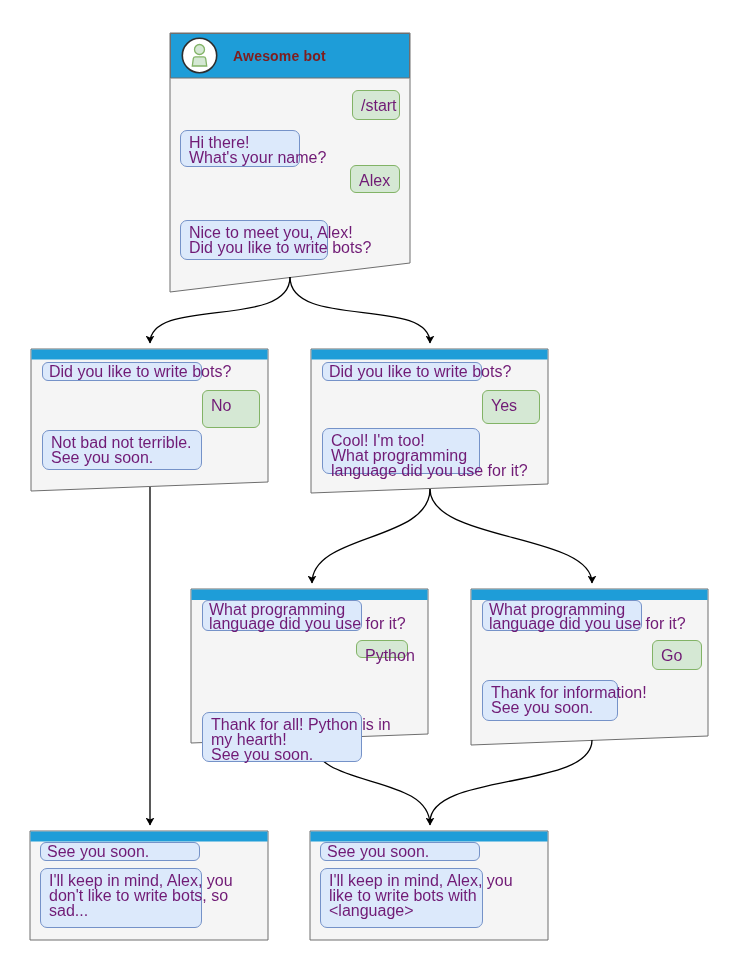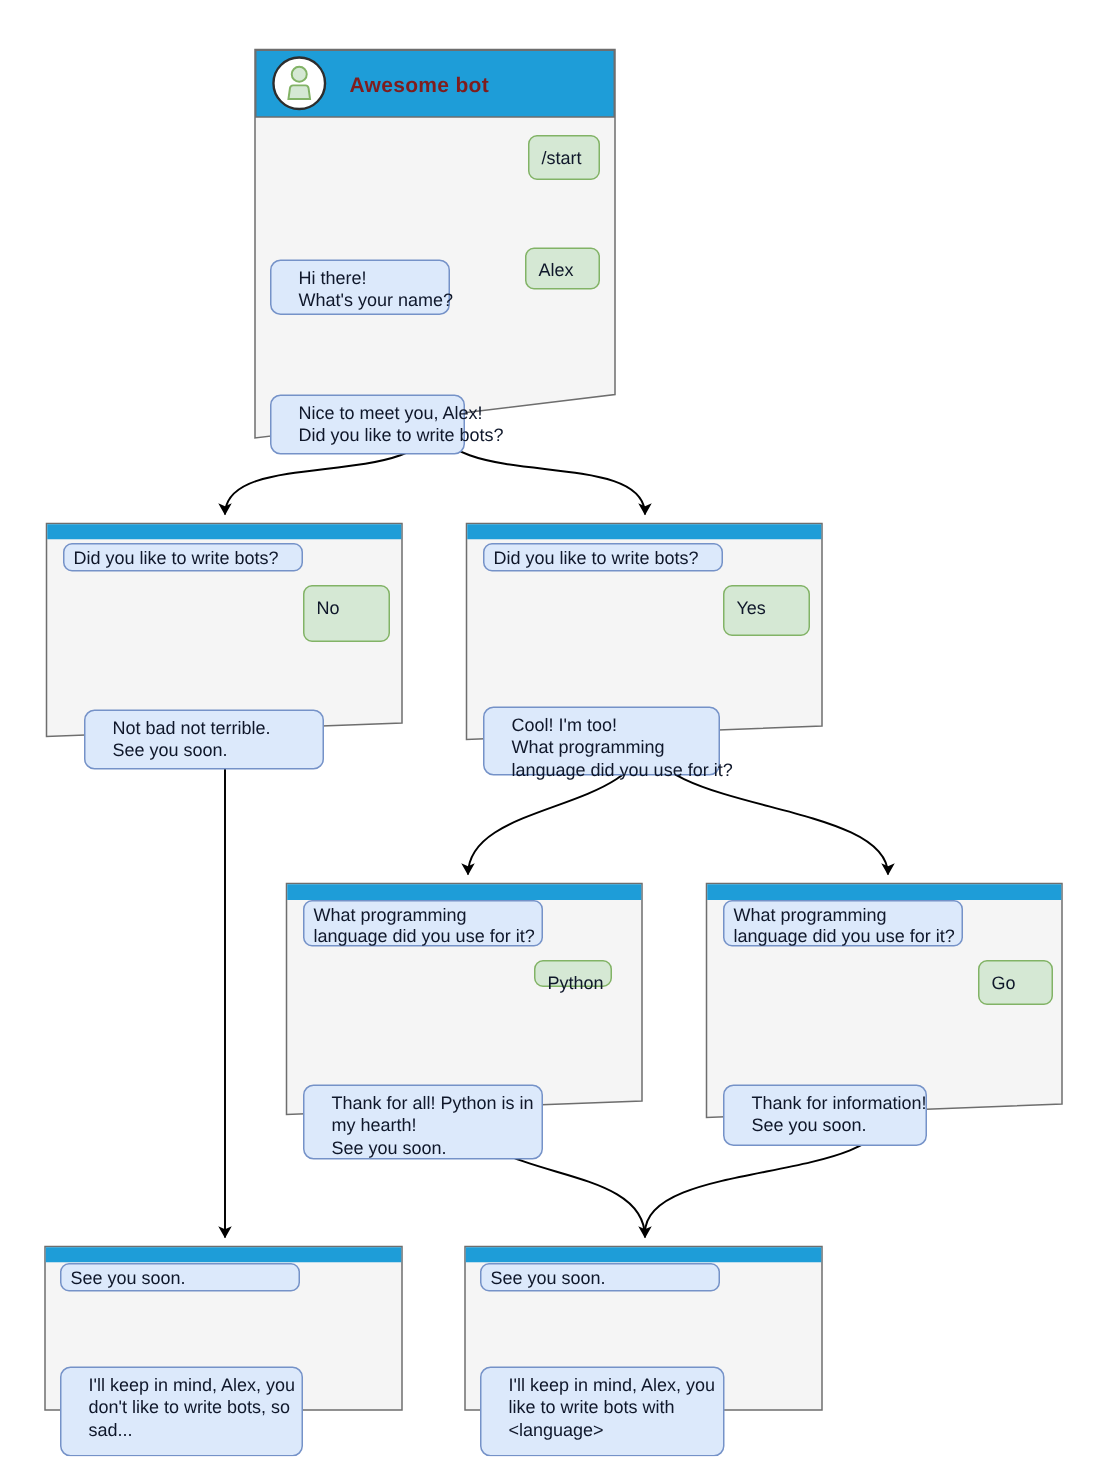--- a/index.html
+++ b/index.html
@@ -8,30 +8,30 @@
     width:743px;height:971px;
     background:#ffffff;
     font-family:"Liberation Sans", sans-serif;
     overflow:hidden;
   }
   .layer{position:absolute;left:0;top:0;}
   .bubble{
     position:absolute;
     box-sizing:border-box;
     border-radius:7px;
-    font-size:12px;
+    font-size:16px;
     line-height:15px;
-    color:#0f172a;
+    color:#701a75;
     white-space:pre;
     overflow:visible;
   }
   .bot{background:#dce9fb;border:1px solid #7592c8;}
   .user{background:#d5e8d4;border:1px solid #82b366;}
   .q{padding:2px 6px;line-height:14px;border-radius:6px;}
-  .msg{padding:4px 18px;margin-top:43px;}
+  .msg{padding:4px 8px;}
   .btn{padding:7px 8px;border-radius:6px;}
   .win-title{
     position:absolute;
     color:#7f1d1d;
     font-size:14px;
     font-weight:bold;
     letter-spacing:.2px;
   }
   .avatar{position:absolute;}
 </style>
@@ -84,38 +84,38 @@
       <circle cx="18.5" cy="12.5" r="5" fill="#d5e8d4" stroke="#82b366" stroke-width="1.3"></circle>
       <path d="M11.3,29 L12.3,21.7 Q12.6,19.9 14.4,19.9 L22.6,19.9 Q24.4,19.9 24.7,21.7 L25.7,29 Z" fill="#d5e8d4" stroke="#82b366" stroke-width="1.3"></path>
     </g>
   </svg>
   <div class="win-title" style="left:233px;top:48px">Awesome bot</div>
 
   <div class="bubble user btn" style="left:352px;top:90px;width:48px;height:30px">/start</div>
   <div class="bubble bot msg" style="left:180px;top:130px;width:120px;height:37px">Hi there!
 What's your name?</div>
   <div class="bubble user btn" style="left:350px;top:165px;width:50px;height:28px">Alex</div>
-  <div class="bubble bot msg" style="left:180px;top:220px;width:130px;height:40px">Nice to meet you, Alex!
+  <div class="bubble bot msg" style="left:180px;top:220px;width:148px;height:40px">Nice to meet you, Alex!
 Did you like to write bots?</div>
 
   <div class="bubble bot q" style="left:42px;top:362px;width:160px;height:19px">Did you like to write bots?</div>
   <div class="bubble user btn" style="left:202px;top:390px;width:58px;height:38px">No</div>
-  <div class="bubble bot msg" style="left:56px;top:430px;width:160px;height:40px">Not bad not terrible.
+  <div class="bubble bot msg" style="left:42px;top:430px;width:160px;height:40px">Not bad not terrible.
 See you soon.</div>
 
   <div class="bubble bot q" style="left:322px;top:362px;width:160px;height:19px">Did you like to write bots?</div>
   <div class="bubble user btn" style="left:482px;top:390px;width:58px;height:34px">Yes</div>
   <div class="bubble bot msg" style="left:322px;top:428px;width:158px;height:46px">Cool! I'm too!
 What programming
 language did you use for it?</div>
 
   <div class="bubble bot q" style="left:202px;top:600px;width:160px;height:31px">What programming
 language did you use for it?</div>
   <div class="bubble user btn" style="left:356px;top:640px;width:52px;height:18px">Python</div>
-  <div class="bubble bot msg" style="left:202px;top:680px;width:160px;height:50px">Thank for all! Python is in
+  <div class="bubble bot msg" style="left:202px;top:712px;width:160px;height:50px">Thank for all! Python is in
 my hearth!
 See you soon.</div>
 
   <div class="bubble bot q" style="left:482px;top:600px;width:160px;height:31px">What programming
 language did you use for it?</div>
   <div class="bubble user btn" style="left:652px;top:640px;width:50px;height:30px">Go</div>
   <div class="bubble bot msg" style="left:482px;top:680px;width:136px;height:41px">Thank for information!
 See you soon.</div>
 
   <div class="bubble bot q" style="left:40px;top:842px;width:160px;height:19px">See you soon.</div>

